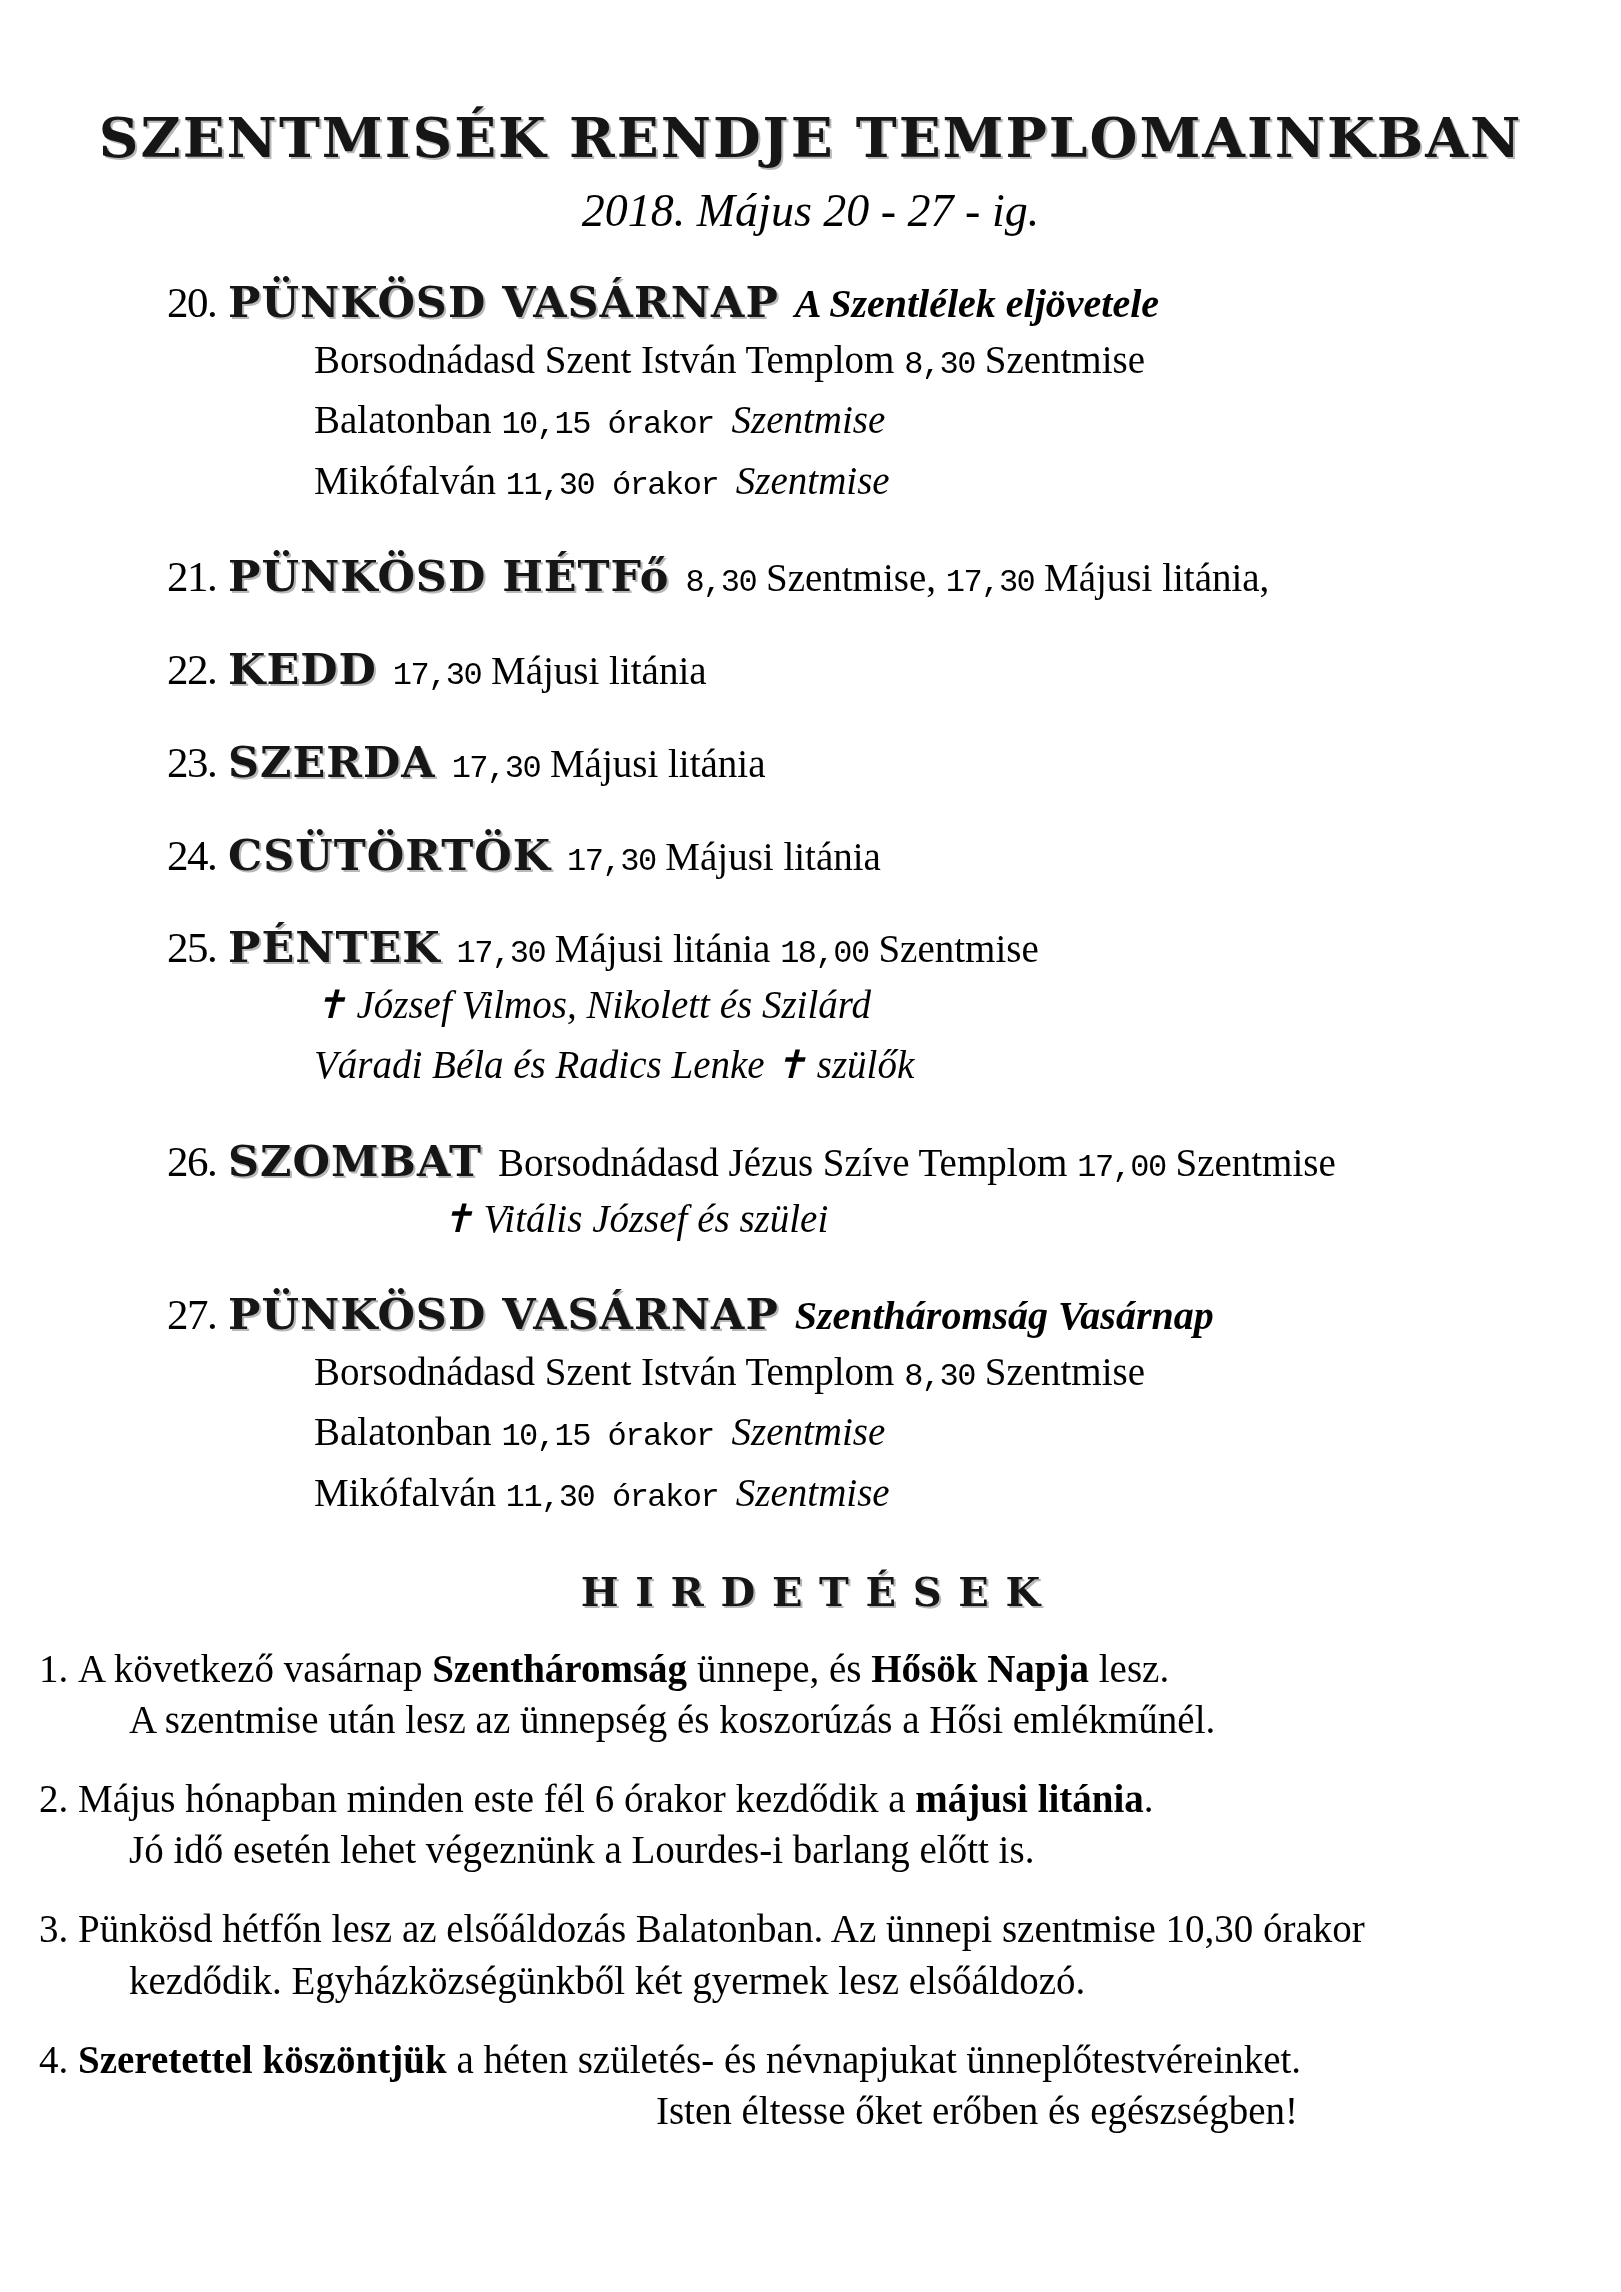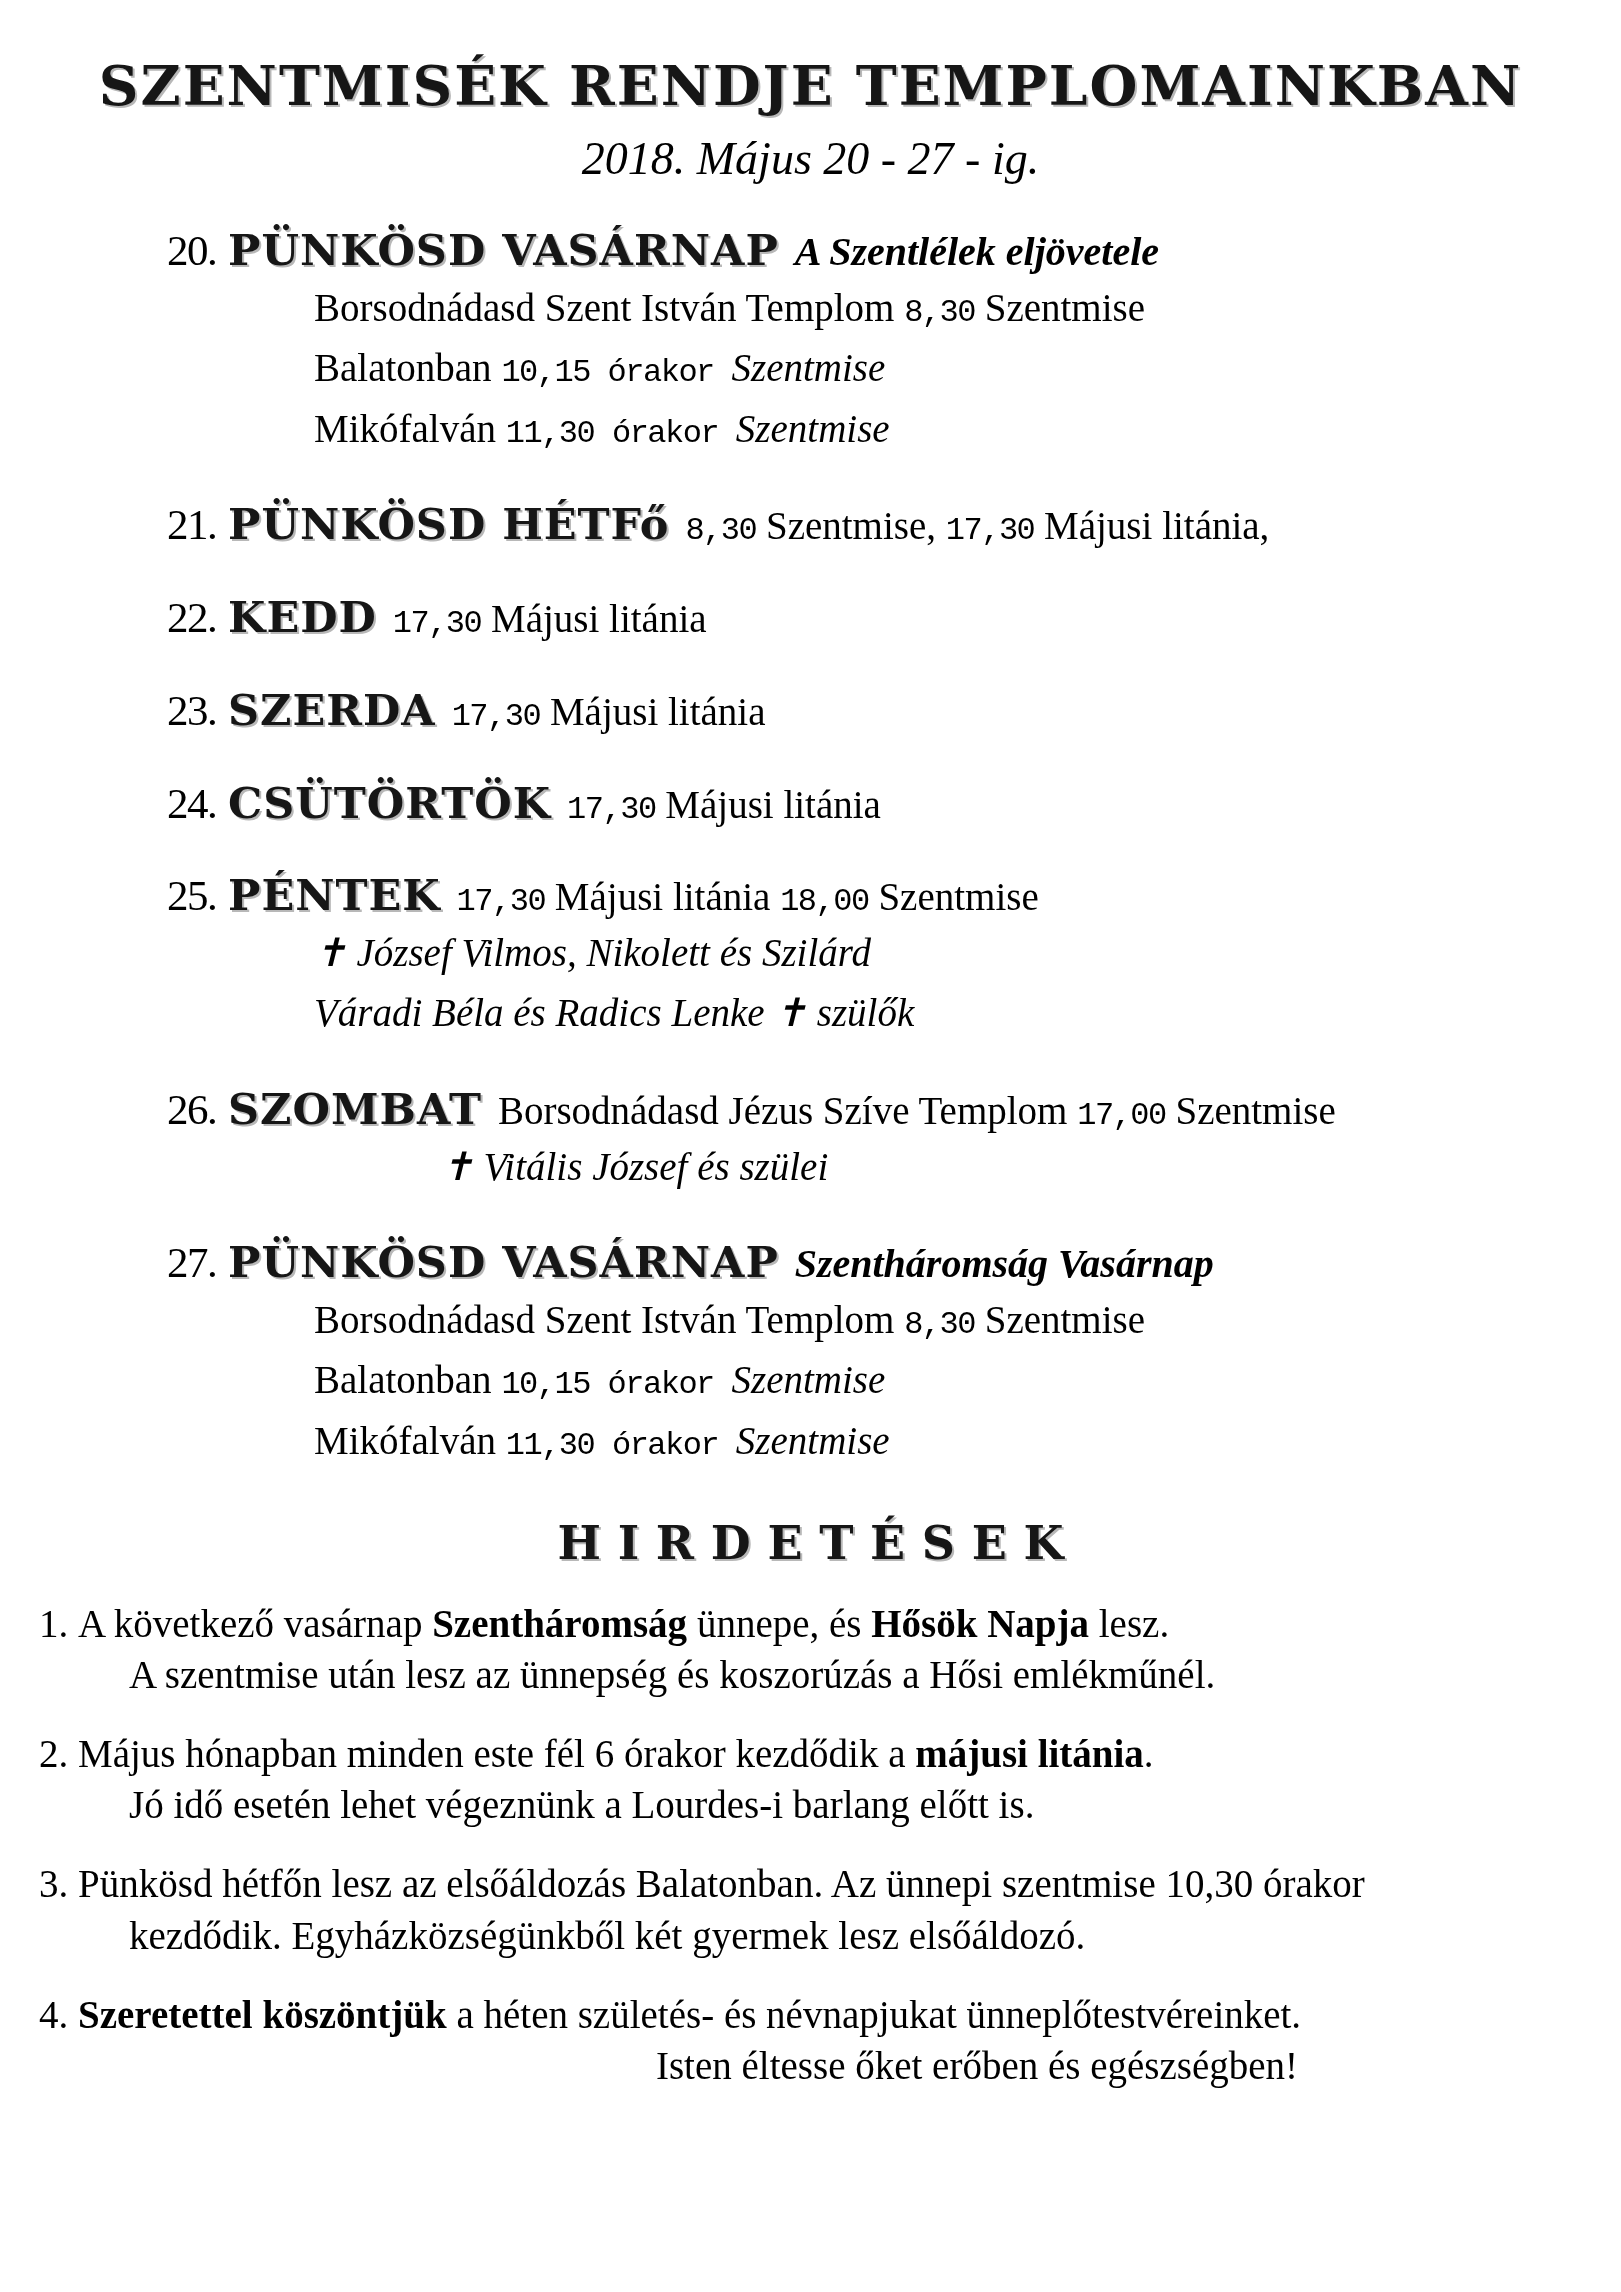--- a/index.html
+++ b/index.html
@@ -2,21 +2,21 @@
 <html lang="hu"><head>
 <meta charset="utf-8">
 <style>
   html,body{margin:0;padding:0;}
   body{
     width:1621px;height:2293px;
     background:#ffffff;color:#000000;
     font-family:"Liberation Serif",serif;
     overflow:hidden;
   }
-  .page{padding-top:56px;}
+  .page{padding-top:108px;}
 
   
   .fancy, .seg-fancy{
     font-family:"DejaVu Serif",serif;
     font-weight:700;
     color:#161616;
     text-shadow:2px 2px 0 #b8b8b8;
     letter-spacing:1px;
   }
 
@@ -50,21 +50,21 @@
   .seg-b{font-weight:700;font-size:39px;}
   .seg-bi{font-weight:700;font-style:italic;font-size:40px;}
 
   .sub-line{margin-left:147px;font-size:39px;line-height:1.55;}
   .ind-b{margin-left:274px;}
   .gap-top{margin-top:23.5px;}
 
   
   .ann-heading{
     text-align:center;
-    font-size:46px;
+    font-size:40px;
     letter-spacing:16.7px;
     text-indent:16.7px;
     margin-top:45px;
   }
   .ann{margin:27.4px 0 0 39px;font-size:39px;line-height:1.32;}
   .ann-line{margin-left:0;}
   .ml2{margin-left:90px;}
   .ml3{margin-left:294px;text-align:center;}
   .ann-num{margin-right:9.8px;}
 </style>

